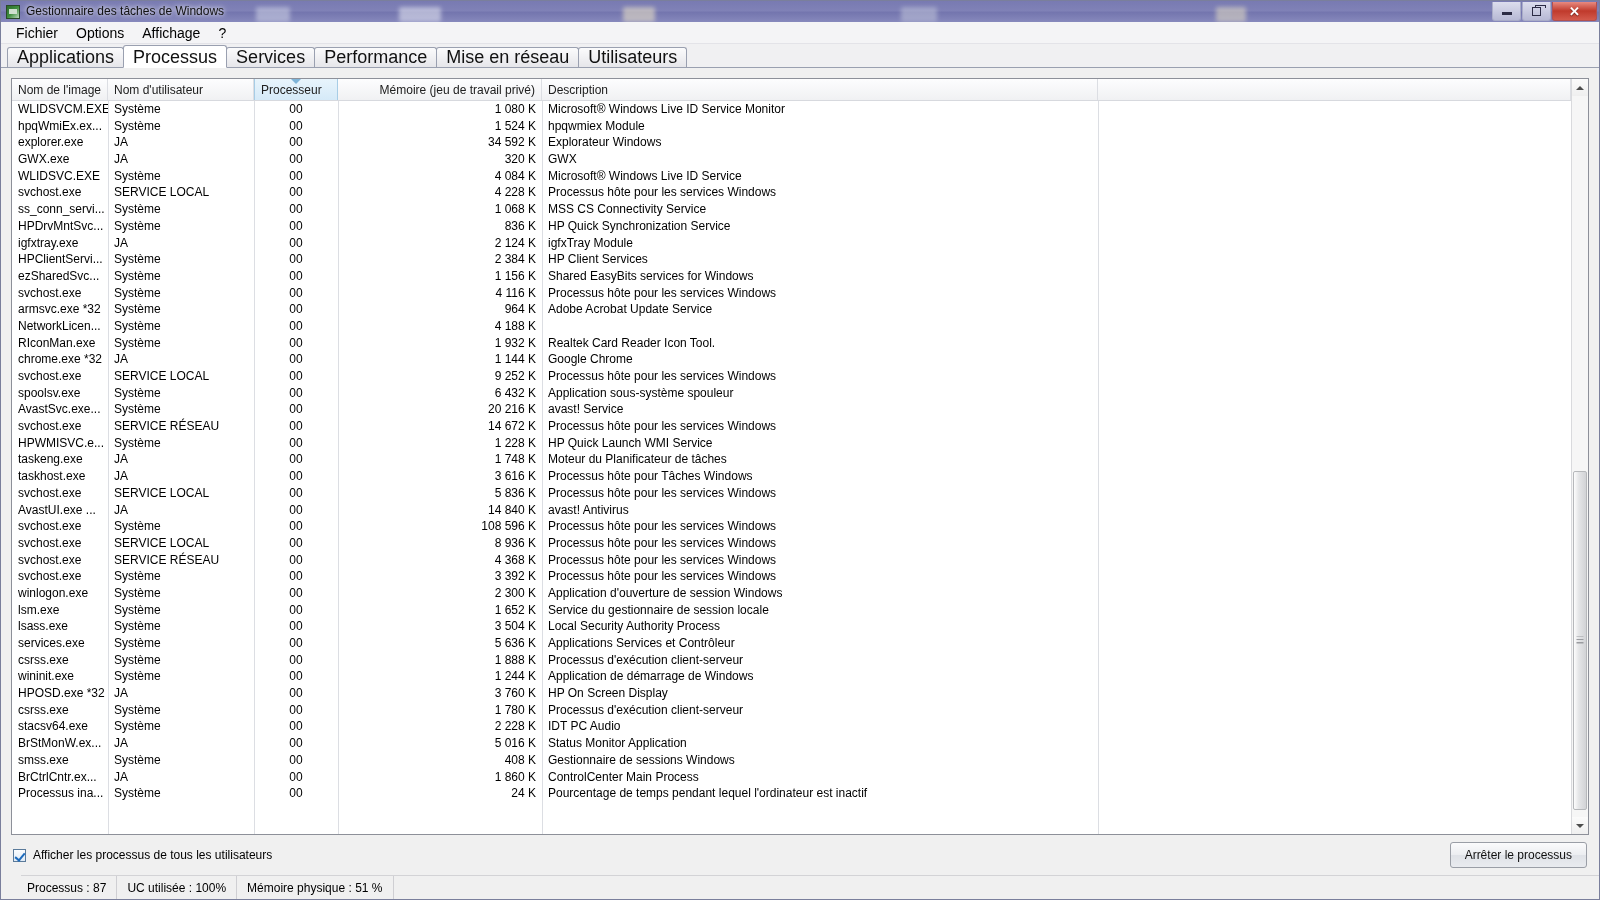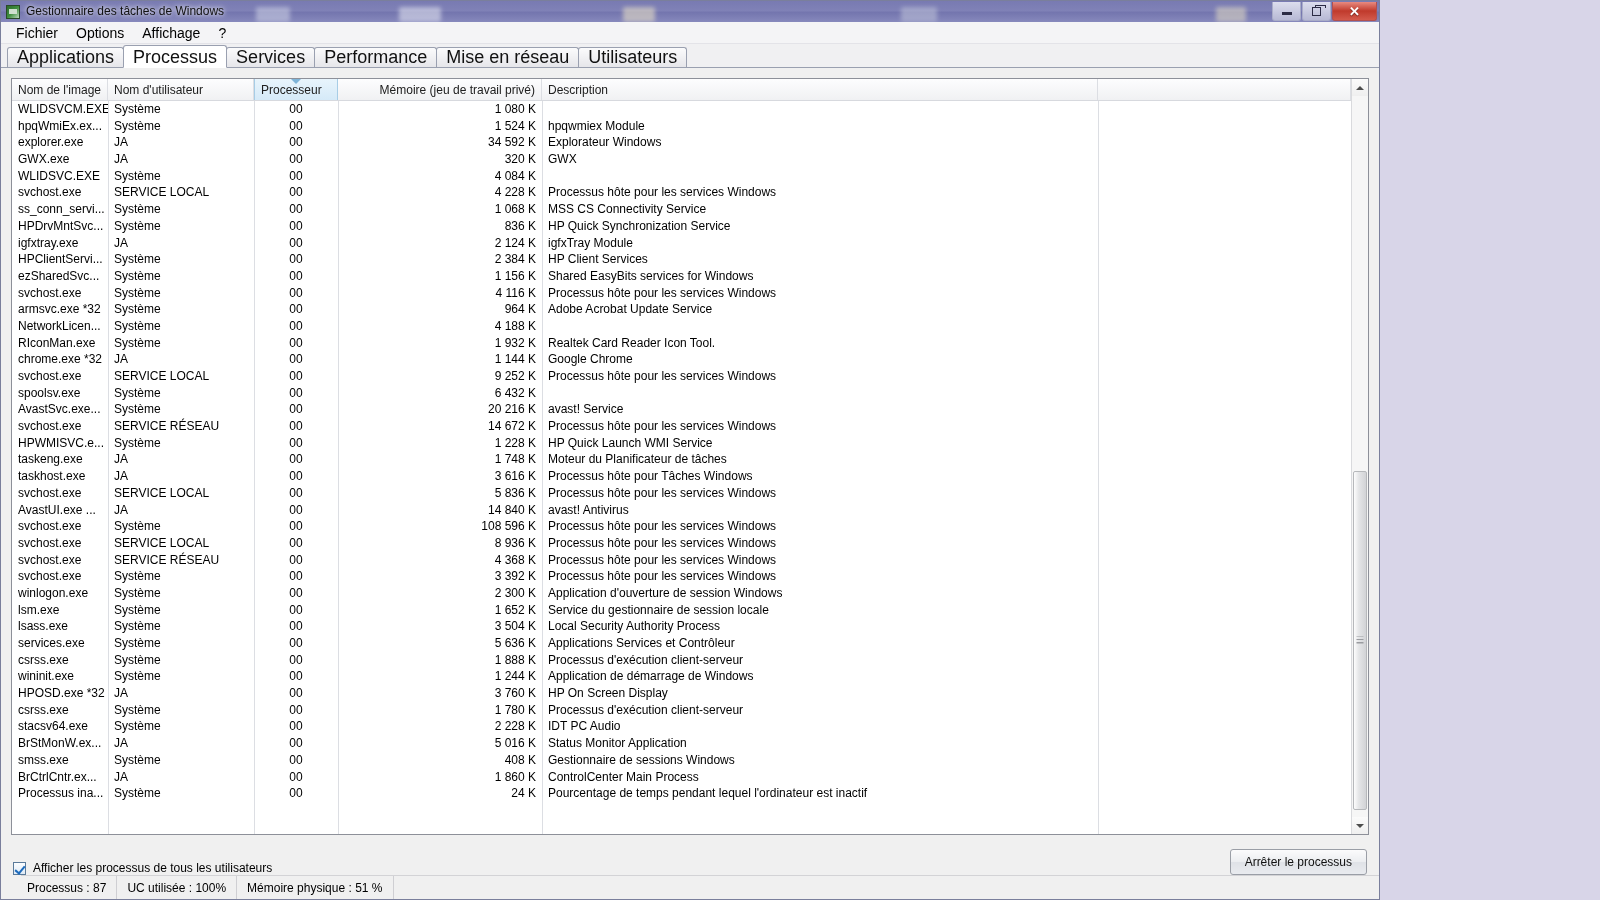--- a/index.html
+++ b/index.html
@@ -12,21 +12,21 @@
     color: #000;
   }
   body {
     background: #d8d5e8;
   }
 
   
   #window {
     position: absolute;
     left: 0; top: 0;
-    width: 1380px; height: 900px;
+    width: 1600px; height: 900px;
     display: flex;
     flex-direction: column;
     background: #f0f0f0;
     border: 1px solid #7a7f9c;
   }
 
   
   #titlebar {
     position: relative;
     height: 21px;
@@ -286,21 +286,21 @@
   }
   .arrow-down {
     width:0;height:0;border-left:4px solid transparent;border-right:4px solid transparent;border-top:4px solid #4d4d4d;
   }
 
   
   #footer {
     flex: 0 0 40px;
     height: 40px;
     display: flex;
-    align-items: flex-end;
+    align-items: center;
     justify-content: space-between;
     padding: 0 2px;
   }
   #showall {
     display: flex;
     align-items: center;
     font-size: 12px;
   }
   .checkbox {
     width: 13px; height: 13px;
@@ -419,20 +419,21 @@
           <div class="vline" style="left:242px;"></div>
           <div class="vline" style="left:326px;"></div>
           <div class="vline" style="left:530px;"></div>
           <div class="vline" style="left:1086px;"></div>
           <div id="rows">
               <div class="row">
                 <div class="cell c-name">WLIDSVCM.EXE</div>
                 <div class="cell c-user">Système</div>
                 <div class="cell c-cpu center">00</div>
                 <div class="cell c-mem right">1 080 K</div>
+                <div class="cell c-desc">Microsoft® Windows Live ID Service Monitor</div>
               </div>
               <div class="row">
                 <div class="cell c-name">hpqWmiEx.ex...</div>
                 <div class="cell c-user">Système</div>
                 <div class="cell c-cpu center">00</div>
                 <div class="cell c-mem right">1 524 K</div>
                 <div class="cell c-desc">hpqwmiex Module</div>
               </div>
               <div class="row">
                 <div class="cell c-name">explorer.exe</div>
@@ -446,20 +447,21 @@
                 <div class="cell c-user">JA</div>
                 <div class="cell c-cpu center">00</div>
                 <div class="cell c-mem right">320 K</div>
                 <div class="cell c-desc">GWX</div>
               </div>
               <div class="row">
                 <div class="cell c-name">WLIDSVC.EXE</div>
                 <div class="cell c-user">Système</div>
                 <div class="cell c-cpu center">00</div>
                 <div class="cell c-mem right">4 084 K</div>
+                <div class="cell c-desc">Microsoft® Windows Live ID Service</div>
               </div>
               <div class="row">
                 <div class="cell c-name">svchost.exe</div>
                 <div class="cell c-user">SERVICE LOCAL</div>
                 <div class="cell c-cpu center">00</div>
                 <div class="cell c-mem right">4 228 K</div>
                 <div class="cell c-desc">Processus hôte pour les services Windows</div>
               </div>
               <div class="row">
                 <div class="cell c-name">ss_conn_servi...</div>
@@ -535,20 +537,21 @@
                 <div class="cell c-user">SERVICE LOCAL</div>
                 <div class="cell c-cpu center">00</div>
                 <div class="cell c-mem right">9 252 K</div>
                 <div class="cell c-desc">Processus hôte pour les services Windows</div>
               </div>
               <div class="row">
                 <div class="cell c-name">spoolsv.exe</div>
                 <div class="cell c-user">Système</div>
                 <div class="cell c-cpu center">00</div>
                 <div class="cell c-mem right">6 432 K</div>
+                <div class="cell c-desc">Application sous-système spouleur</div>
               </div>
               <div class="row">
                 <div class="cell c-name">AvastSvc.exe...</div>
                 <div class="cell c-user">Système</div>
                 <div class="cell c-cpu center">00</div>
                 <div class="cell c-mem right">20 216 K</div>
                 <div class="cell c-desc">avast! Service</div>
               </div>
               <div class="row">
                 <div class="cell c-name">svchost.exe</div>

